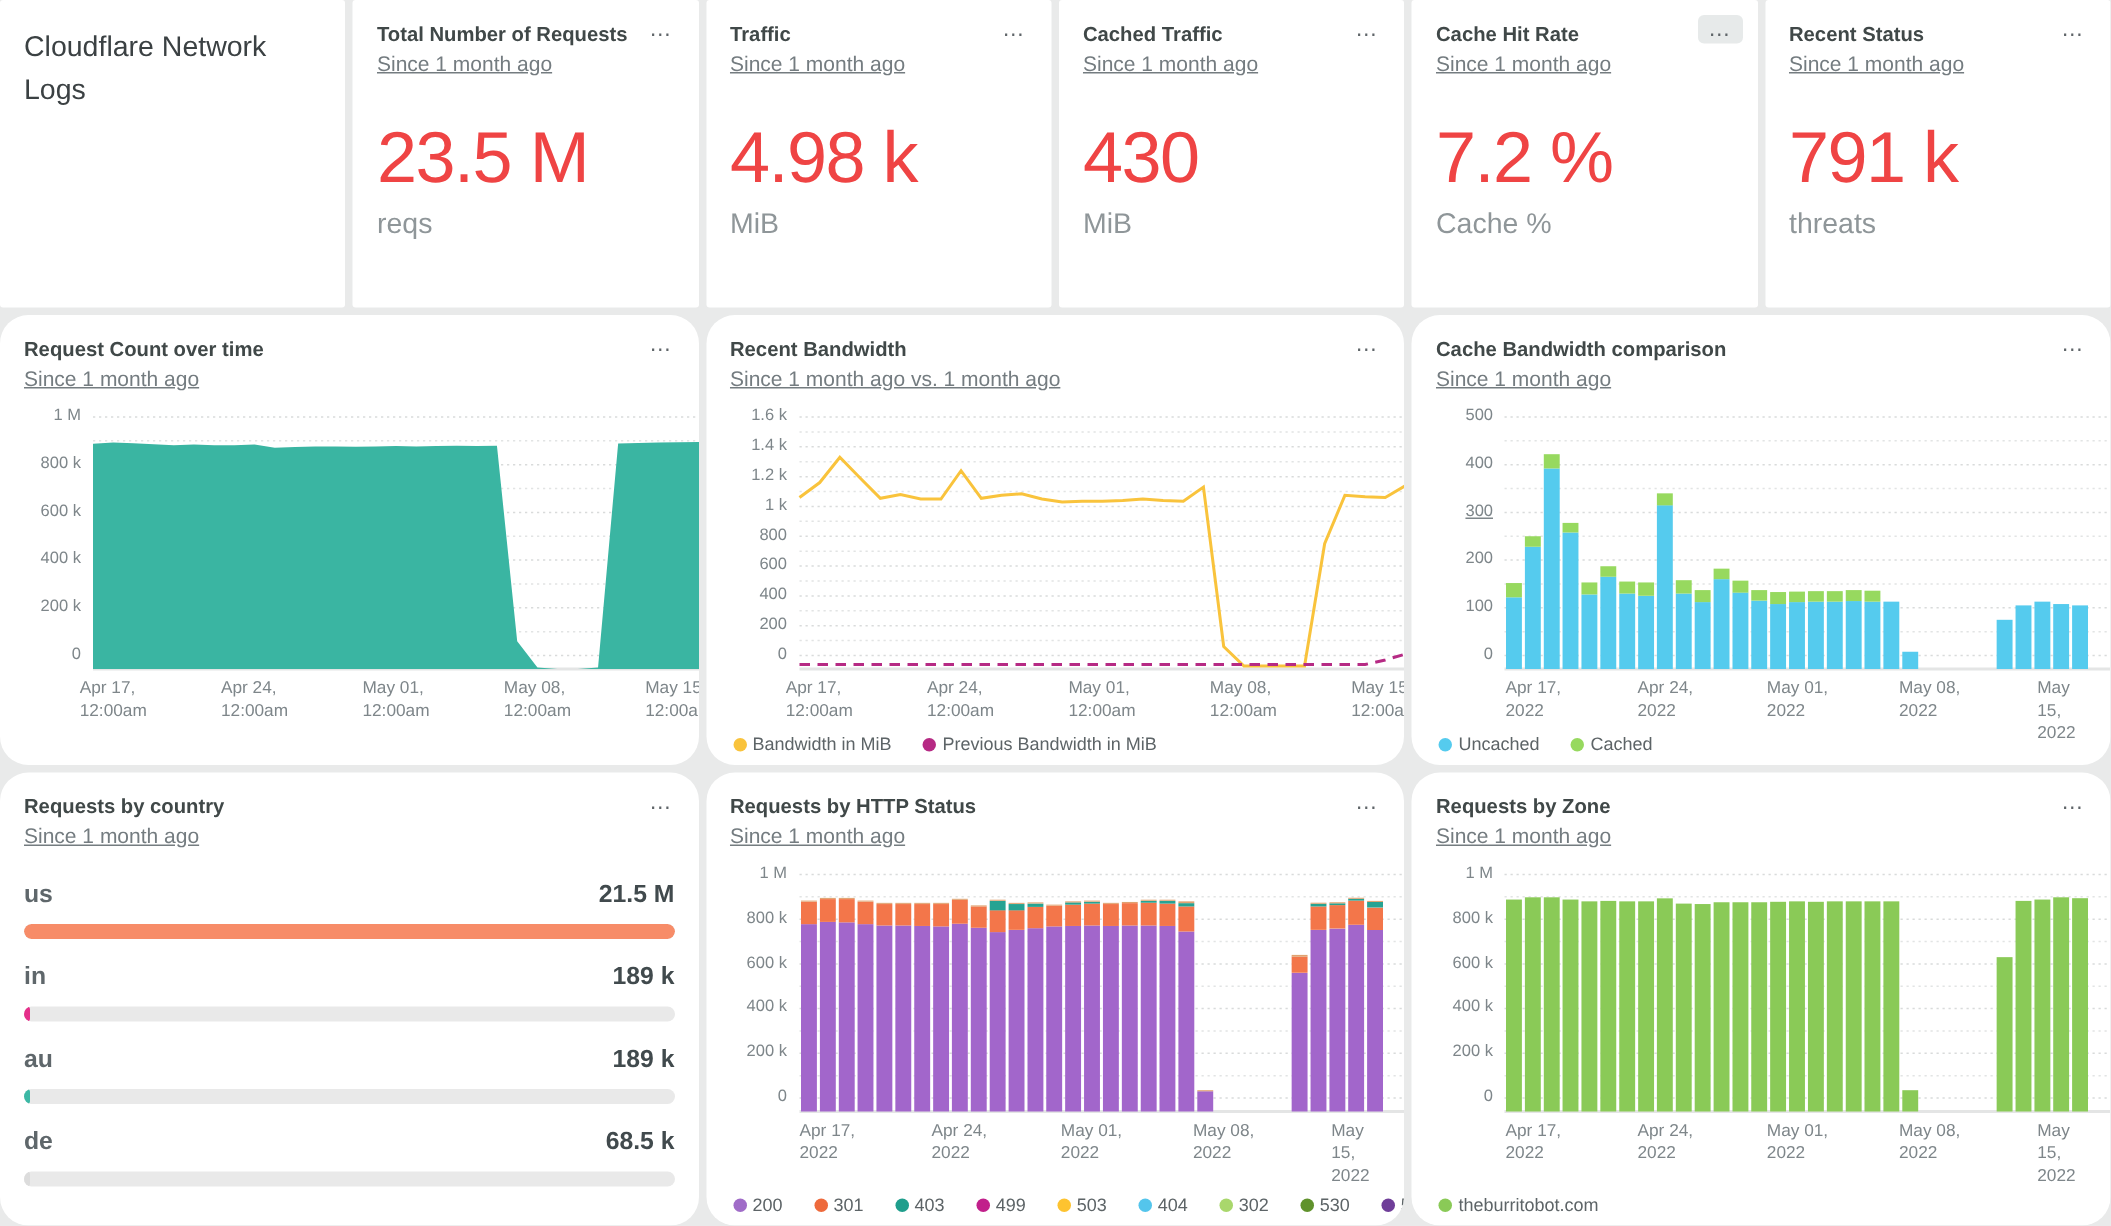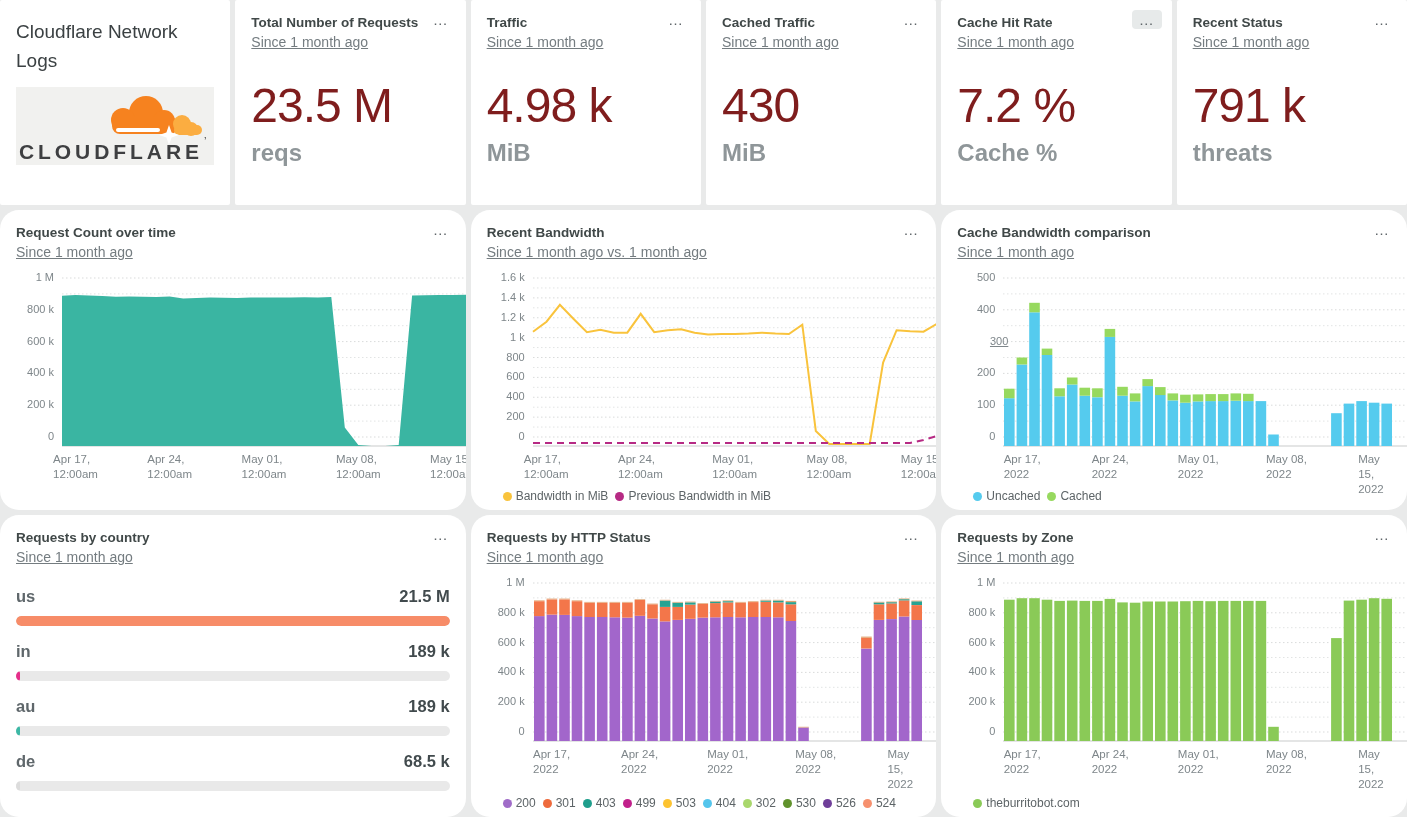--- a/index.html
+++ b/index.html
@@ -8,61 +8,46 @@
   .grid { display:grid; width:1407px; height:817px;
           grid-template-columns:repeat(6,1fr);
           grid-template-rows:205px 300px 302px; gap:5px; }
   .card { background:#fff; border-radius:2px; position:relative; overflow:hidden; padding:14px 16px; }
   .span2 { grid-column:span 2;border-radius:19px; }
   .hd-t { font-size:13.5px; font-weight:bold; color:#404848; line-height:1.3; padding-right:30px;}
   .hd-s { font-size:14px; color:#747c80; margin-top:2px;text-decoration:underline; }
   .menu { position:absolute; top:10px; right:10px; color:#5f6569; font-size:15px; letter-spacing:1px;
           cursor:pointer; padding:2px 7px; border-radius:4px; line-height:1; }
   .menu.active { background:#e7eaea; }
-  .stat-num { font-size:48px; color:#7f1d1d; margin-top:28px; letter-spacing:-1px; white-space:nowrap; }
-  .stat-unit { font-size:24px; color:#8f9699; margin-top:6px;font-weight:bold; }
+  .stat-num { font-size:48px; color:#ef4444; margin-top:28px; letter-spacing:-1px; white-space:nowrap; }
+  .stat-unit { font-size:19px; color:#8f9699; margin-top:6px; }
   .brand-title { font-size:19px; color:#3b4143; line-height:1.5; margin-top:4px; }
   .logo-box { margin-top:12px; width:198px; height:78px; background:#f1f1ef; }
   .chart-box { position:absolute; left:16px; right:0; height:206px; top:62px; }
   .chart-box.h3 { height:196px; }
   .ylab { position:absolute; font-size:11px; color:#7e868a; text-align:right; }
   .xtick { position:absolute; font-size:11.5px; color:#7e868a; text-align:left;
            white-space:pre-line; line-height:1.3; transform:translateX(-50%); }
-  .legend { position:absolute; left:32px; bottom:7px; display:flex; gap:7px; white-space:nowrap; }
+  .legend { position:absolute; left:18px; bottom:7px; display:flex; gap:21px; white-space:nowrap; }
   .litem { display:inline-flex; align-items:center; gap:4px; font-size:12px; color:#5d6467; cursor:pointer; }
   .ldot { width:9px; height:9px; border-radius:50%; flex:0 0 9px; }
   .clist { position:absolute; left:16px; right:16px; top:66px; }
   .crow { height:55px; }
   .clab { display:flex; justify-content:space-between; font-size:16.5px; color:#5f676b; padding-top:6px;font-weight:bold; }
   .cval { color:#414a4d; }
   .track { margin-top:10px; height:10px; background:#e9e9e9; border-radius:5px; position:relative; overflow:hidden; }
   .fill { height:100%; border-radius:5px; }
 </style>
 </head>
 <body>
 
 <div class="grid">
 
   <div class="card">
     <div class="brand-title">Cloudflare Network Logs</div>
-    <div class="logo-box">
-      <svg width="198" height="78" viewBox="0 0 198 78">
-        <circle cx="130" cy="26" r="17" fill="#f6821f"></circle>
-        <circle cx="107" cy="33" r="12" fill="#f6821f"></circle>
-        <circle cx="148" cy="34" r="11" fill="#f6821f"></circle>
-        <rect x="96" y="30" width="66" height="17" rx="8" fill="#f6821f"></rect>
-        <circle cx="166" cy="37" r="9" fill="#fbad41"></circle>
-        <circle cx="175" cy="42" r="7" fill="#fbad41"></circle>
-        <rect x="158" y="38" width="28" height="10" rx="5" fill="#fbad41"></rect>
-        <rect x="100" y="41" width="44" height="4" rx="2" fill="#ffffff"></rect>
-        <path d="M153 38 L155.6 45.4 L163 48 L155.6 50.6 L153 58 L150.4 50.6 L143 48 L150.4 45.4 Z" fill="#ffffff"></path>
-        <text x="3" y="72" font-size="21" font-weight="bold" letter-spacing="2" textLength="182" fill="#3e3f41">CLOUDFLARE</text>
-        <text x="188" y="58" font-size="11" fill="#3e3f41">’</text>
-      </svg>
-    </div>
   </div>
 
   <div class="card">
     <div class="hd-t">Total Number of Requests</div>
     <div class="hd-s">Since 1 month ago</div>
     <div class="menu">…</div>
     <div class="stat-num">23.5 M</div>
     <div class="stat-unit">reqs</div>
   </div>
 
@@ -257,21 +242,21 @@
           <rect x="298.6" y="129.1" width="10.6" height="44.9" fill="#55cbee"></rect>
           <rect x="311.2" y="162.5" width="10.6" height="11.5" fill="#55cbee"></rect>
           <rect x="374.1" y="141.2" width="10.6" height="32.8" fill="#55cbee"></rect>
           <rect x="386.7" y="131.6" width="10.6" height="42.4" fill="#55cbee"></rect>
           <rect x="399.3" y="129.1" width="10.6" height="44.9" fill="#55cbee"></rect>
           <rect x="411.8" y="130.7" width="10.6" height="43.3" fill="#55cbee"></rect>
           <rect x="424.4" y="131.6" width="10.6" height="42.4" fill="#55cbee"></rect>
         </svg>
         <div class="ylab" style="top: -1px; left: 0px; width: 38px;">500</div>
         <div class="ylab" style="top: 30.8px; left: 0px; width: 38px;">400</div>
-        <div class="ylab" style="top: 62.6px; left: 13px; width: 38px; text-decoration: underline;">300</div>
+        <div class="ylab" style="top: 62.6px; left: 0px; width: 38px; text-decoration: underline;">300</div>
         <div class="ylab" style="top: 94.4px; left: 0px; width: 38px;">200</div>
         <div class="ylab" style="top: 126.2px; left: 0px; width: 38px;">100</div>
         <div class="ylab" style="top: 158px; left: 0px; width: 38px;">0</div>
         <div class="xtick" style="left: 64.9px; top: 180px;">Apr 17,
 2022</div>
         <div class="xtick" style="left: 152.9px; top: 180px;">Apr 24,
 2022</div>
         <div class="xtick" style="left: 241px; top: 180px;">May 01,
 2022</div>
         <div class="xtick" style="left: 329.1px; top: 180px;">May 08,

